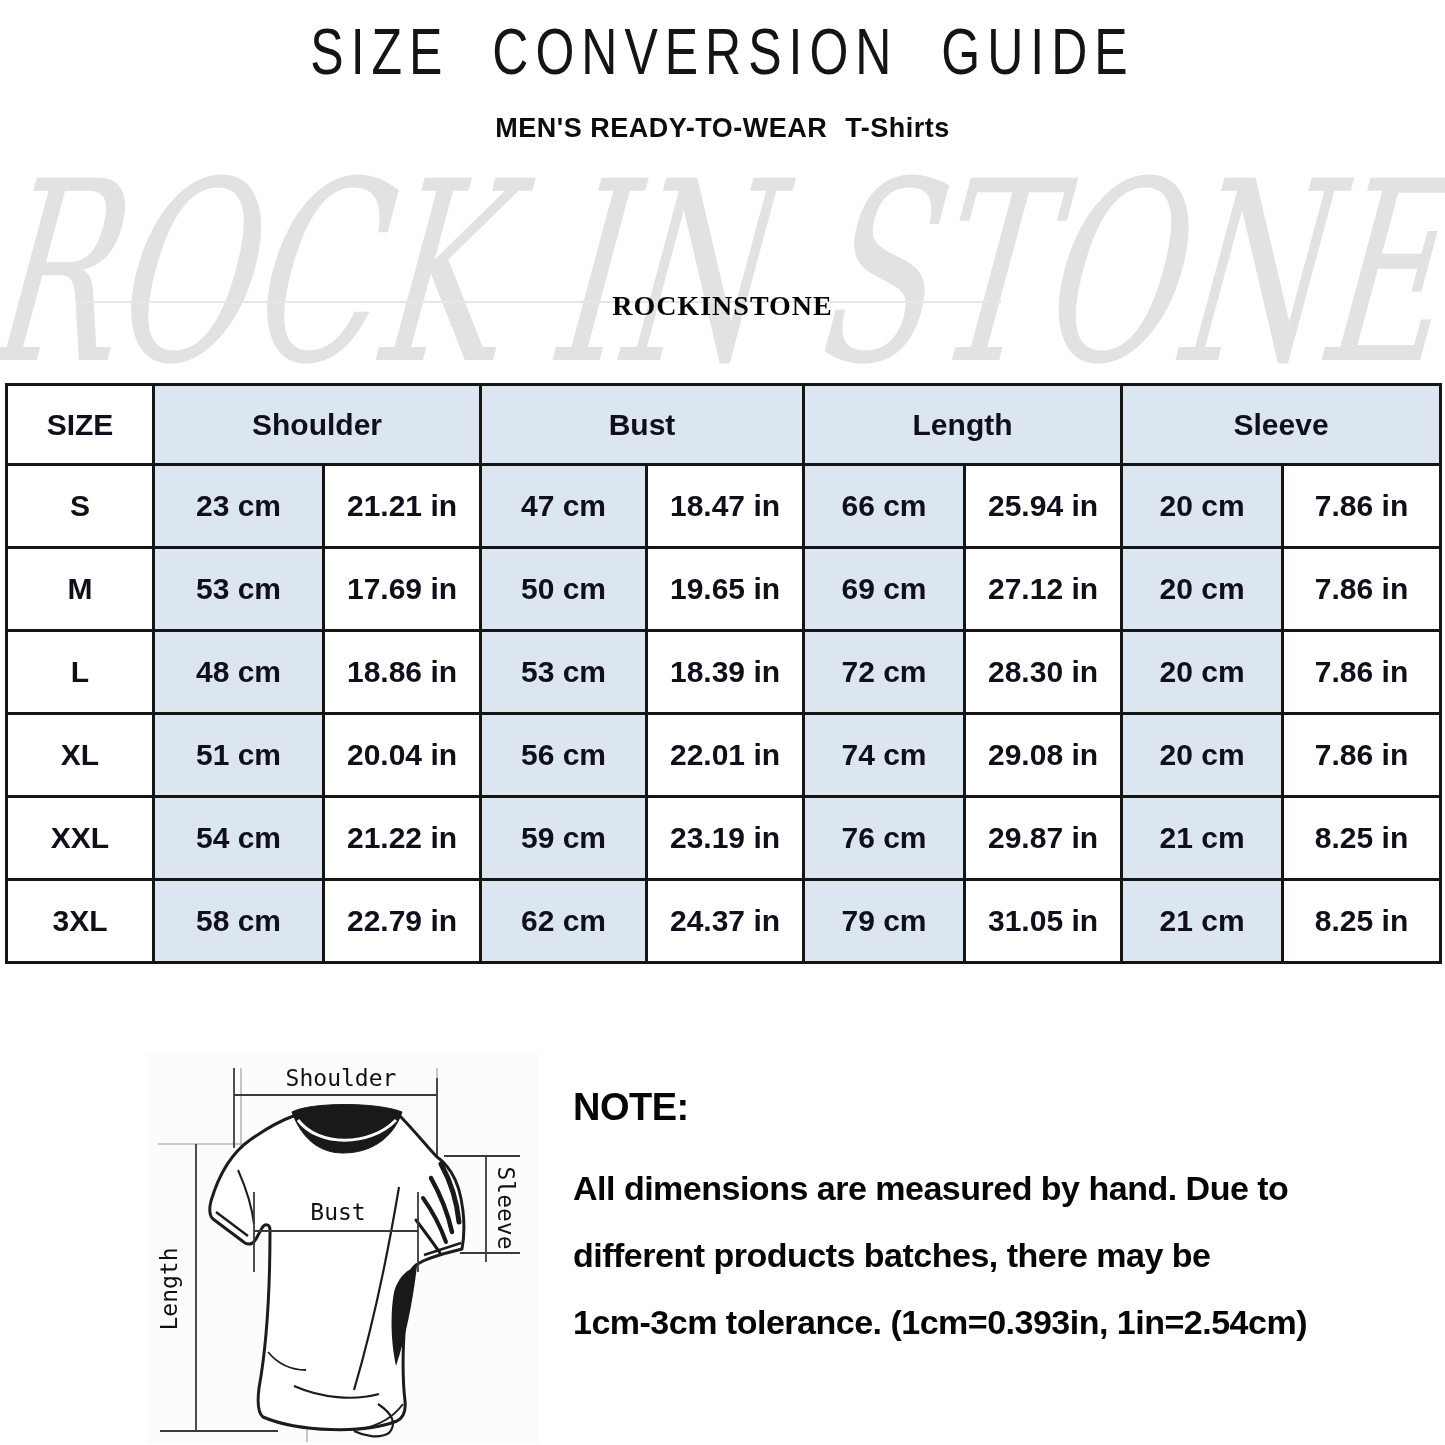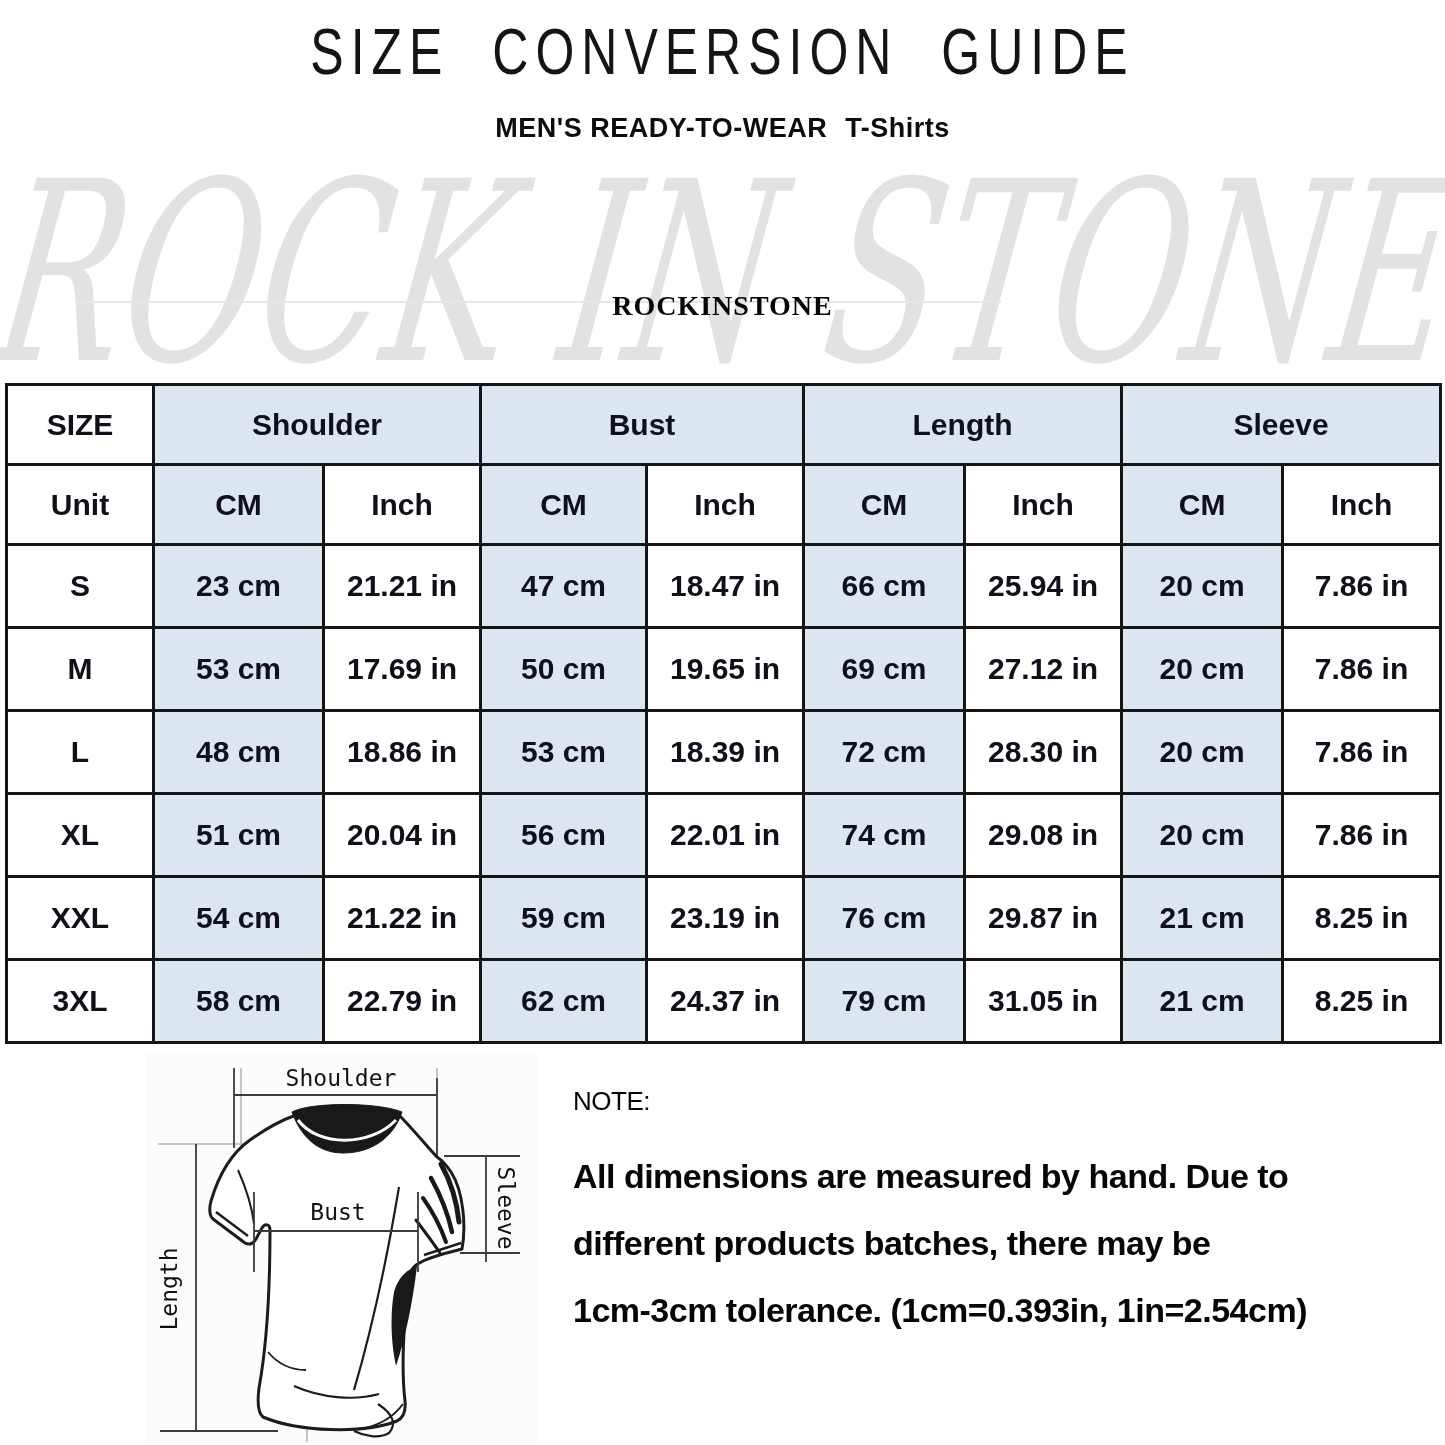--- a/index.html
+++ b/index.html
@@ -24,21 +24,21 @@
   table.size-table{position:absolute;left:5px;top:383px;width:1434px;z-index:1;
       border-collapse:collapse;table-layout:fixed;background:#ffffff;
       font-size:30px;font-weight:700;color:#10101a;text-align:center;}
   table.size-table td{border:3px solid #151515;padding:0;vertical-align:middle;overflow:hidden;}
   table.size-table .blue{background:#dce6f1;}
   tr.r80{height:80px;} tr.r83{height:83px;}
   
   .figure-wrap{position:absolute;left:146px;top:1052px;width:392px;height:392px;z-index:1;}
   
   .note{position:absolute;left:573px;top:1086px;width:830px;z-index:1;color:#060606;}
-  .note-heading{font-size:26px;font-weight:400;margin:0 0 26px 0;letter-spacing:-0.5px;}
+  .note-heading{font-size:38px;font-weight:700;margin:0 0 26px 0;letter-spacing:-0.5px;}
   .note-line{font-size:34px;font-weight:700;line-height:67px;letter-spacing:-0.5px;white-space:nowrap;}
 </style>
 </head>
 <body>
 
 <div class="page">
 
   <svg class="watermark-svg" width="1445" height="245" viewBox="0 0 1445 245">
     <text x="20" y="212" font-family="DejaVu Serif, serif" font-style="italic" font-size="250" fill="#e2e2e2" textLength="1455" lengthAdjust="spacingAndGlyphs" transform="skewX(-8)">ROCK IN STONE</text>
   </svg>
@@ -62,31 +62,20 @@
         <col style="width:161px">
         <col style="width:158px">
     </colgroup>
     <tbody>
       <tr class="r80">
         <td>SIZE</td>
         <td class="blue" colspan="2">Shoulder</td>
         <td class="blue" colspan="2">Bust</td>
         <td class="blue" colspan="2">Length</td>
         <td class="blue" colspan="2">Sleeve</td>
-      </tr>
-      <tr class="r80">
-        <td>Unit</td>
-        <td class="blue">CM</td>
-        <td>Inch</td>
-        <td class="blue">CM</td>
-        <td>Inch</td>
-        <td class="blue">CM</td>
-        <td>Inch</td>
-        <td class="blue">CM</td>
-        <td>Inch</td>
       </tr>
       <tr class="r83">
         <td>S</td>
         <td class="blue">23 cm</td>
         <td>21.21 in</td>
         <td class="blue">47 cm</td>
         <td>18.47 in</td>
         <td class="blue">66 cm</td>
         <td>25.94 in</td>
         <td class="blue">20 cm</td>

